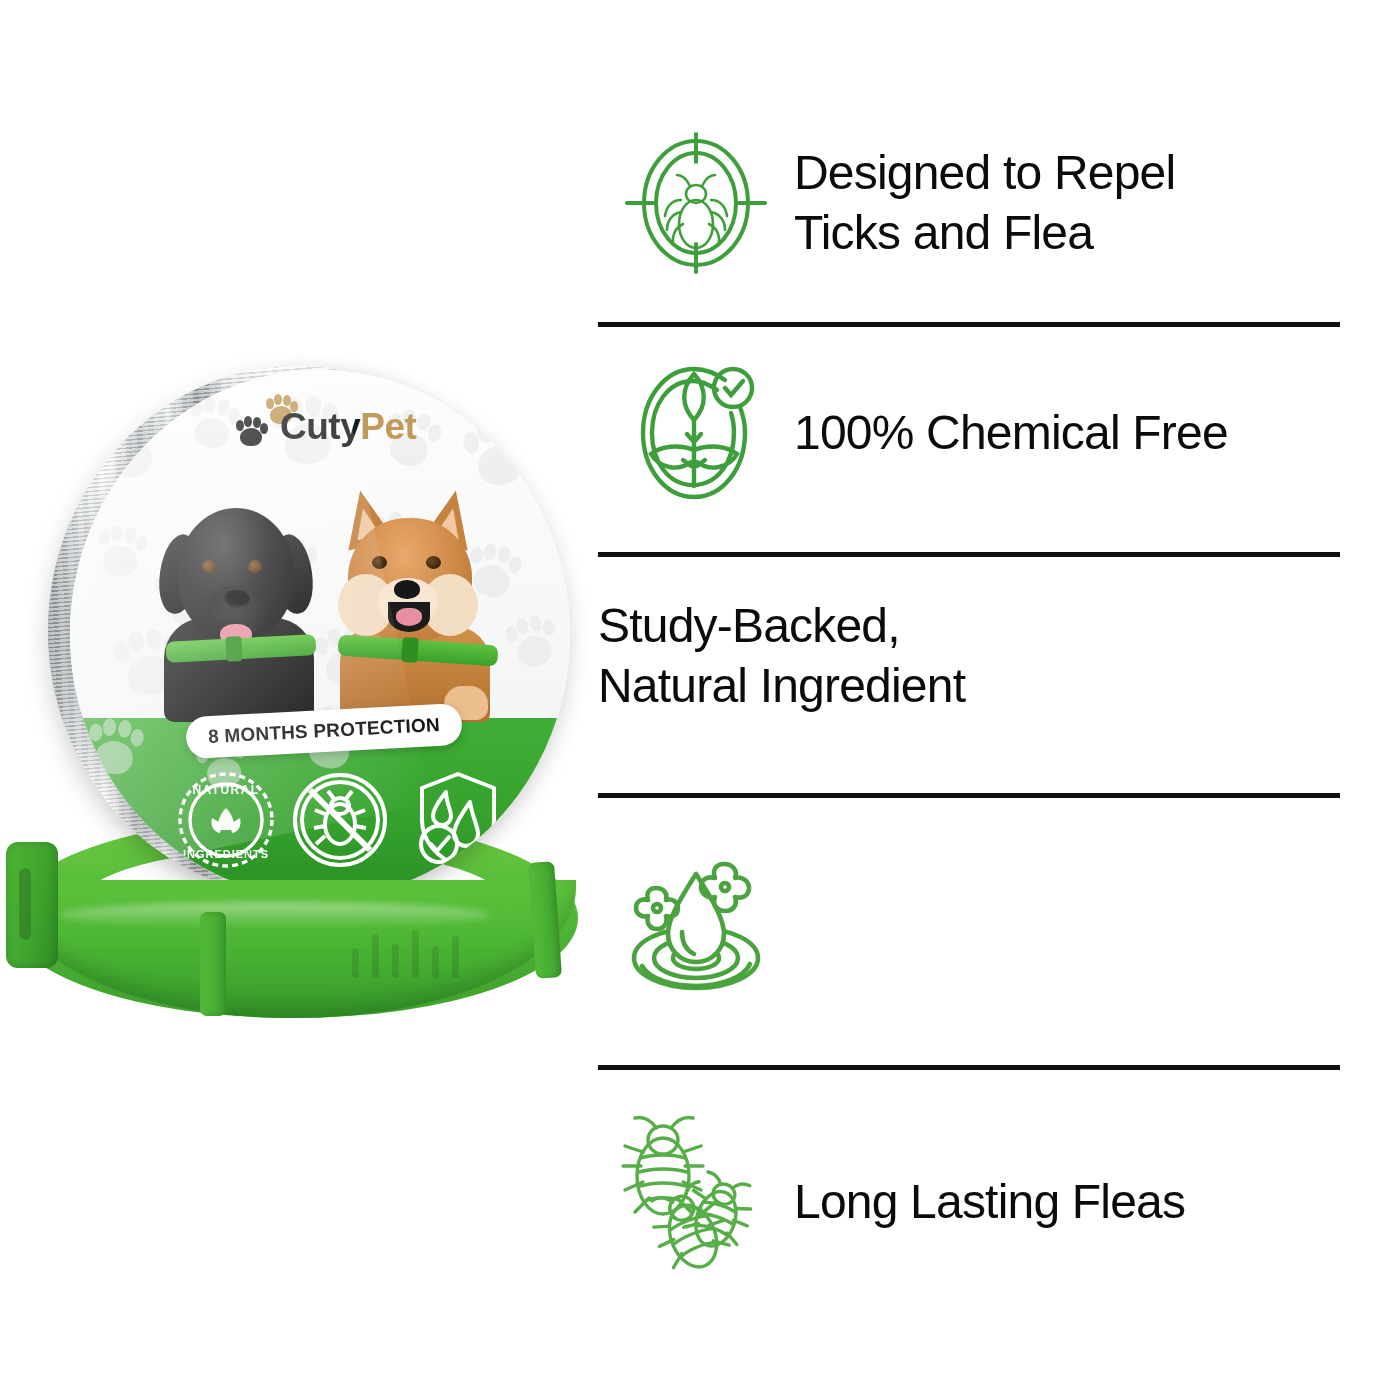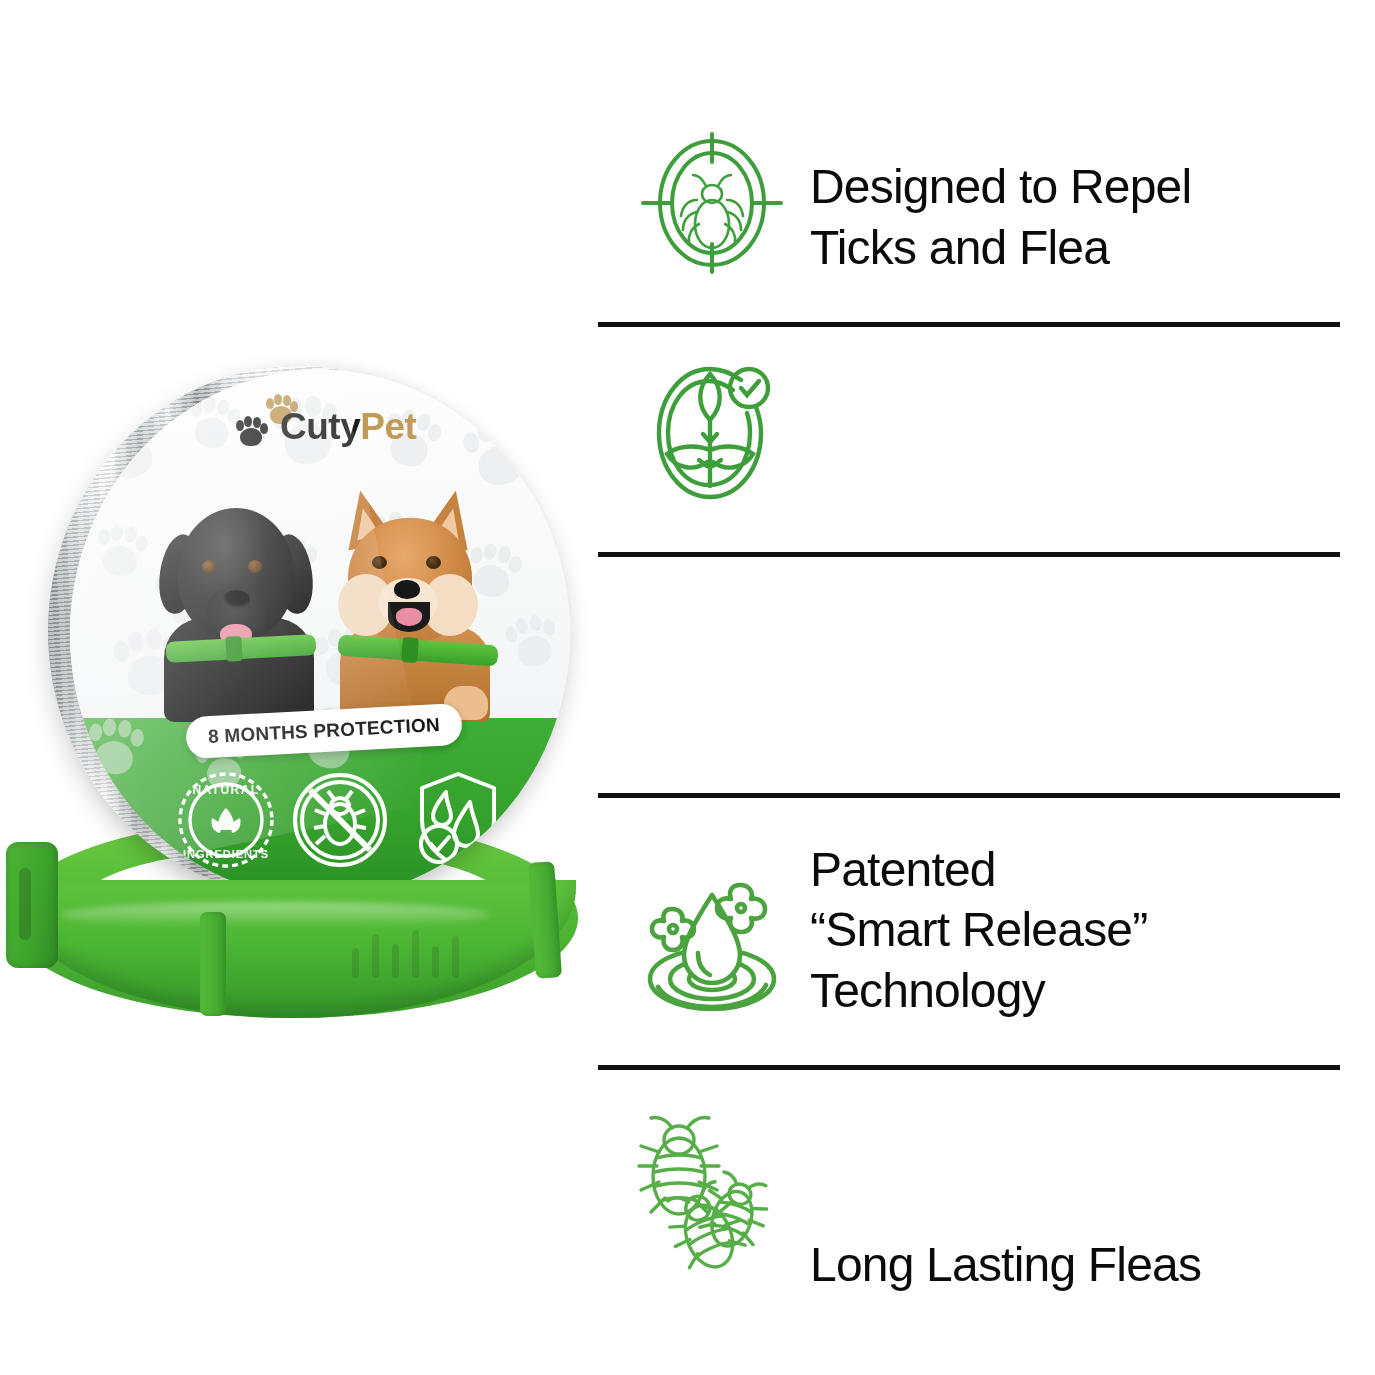--- a/index.html
+++ b/index.html
@@ -458,24 +458,24 @@
   
   #features {
     position: absolute;
     left: 598px;
     top: 0;
     width: 777px;
     height: 1375px;
   }
   .feature-row {
     position: absolute;
-    left: 16px;
+    left: 0;
     width: 742px;
     display: flex;
-    align-items: flex-end;
+    align-items: center;
   }
   .feature-icon {
     width: 196px;
     flex: 0 0 196px;
     display: flex;
     align-items: center;
     justify-content: center;
   }
   .feature-text {
     flex: 1 1 auto;
@@ -810,26 +810,31 @@
             <path d="M104 30 l6 7 l12 -14"></path>
             <path d="M73 128 L73 62"></path>
             <path d="M73 62 C60 48 60 30 73 16 C86 30 86 48 73 62 Z"></path>
             <path d="M73 92 C58 86 40 88 30 96 C38 110 57 114 70 104"></path>
             <path d="M73 92 C88 86 106 88 116 96 C108 110 89 114 76 104"></path>
             <path d="M66 76 L73 84 M80 76 L73 84 M62 102 L70 108 M84 102 L76 108"></path>
           </g>
         </svg>
       </div>
       <div class="feature-text">
+        <span class="line">100% Chemical Free</span>
       </div>
     </div>
 
     <div class="divider" style="top:552px;"></div>
 
     <div class="feature-row" style="top:596px;">
+      <div class="feature-text">
+        <span class="line">Study-Backed,</span>
+        <span class="line">Natural Ingredient</span>
+      </div>
     </div>
 
     <div class="divider" style="top:793px;"></div>
 
     <div class="feature-row" style="top:840px;">
       <div class="feature-icon">
         <svg width="160" height="160" viewBox="0 0 160 160" aria-hidden="true">
           <g fill="none" stroke="#4ba33f" stroke-width="4.6" stroke-linecap="round" stroke-linejoin="round">
 
             <ellipse cx="80" cy="118" rx="62" ry="30"></ellipse>
@@ -848,25 +853,20 @@
             </g>
 
             <g transform="translate(94,24)">
               <path d="M14 0 C23 0 28 7 25 14 C32 12 39 17 39 24 C39 32 32 35 25 33
                        C28 41 23 47 15 47 C7 47 2 41 5 33 C-2 35 -9 30 -9 23
                        C-9 15 -2 12 5 14 C2 6 6 0 14 0 Z"></path>
               <circle cx="15" cy="23" r="4"></circle>
             </g>
           </g>
         </svg>
-      </div>
-      <div class="feature-text">
-        <span class="line">Patented</span>
-        <span class="line">“Smart Release”</span>
-        <span class="line">Technology</span>
       </div>
     </div>
 
     <div class="divider" style="top:1065px;"></div>
 
     <div class="feature-row" style="top:1110px;">
       <div class="feature-icon">
         <svg width="175" height="185" viewBox="0 0 175 185" aria-hidden="true">
           <g fill="none" stroke="#57ae48" stroke-width="3.4" stroke-linecap="round">
 

